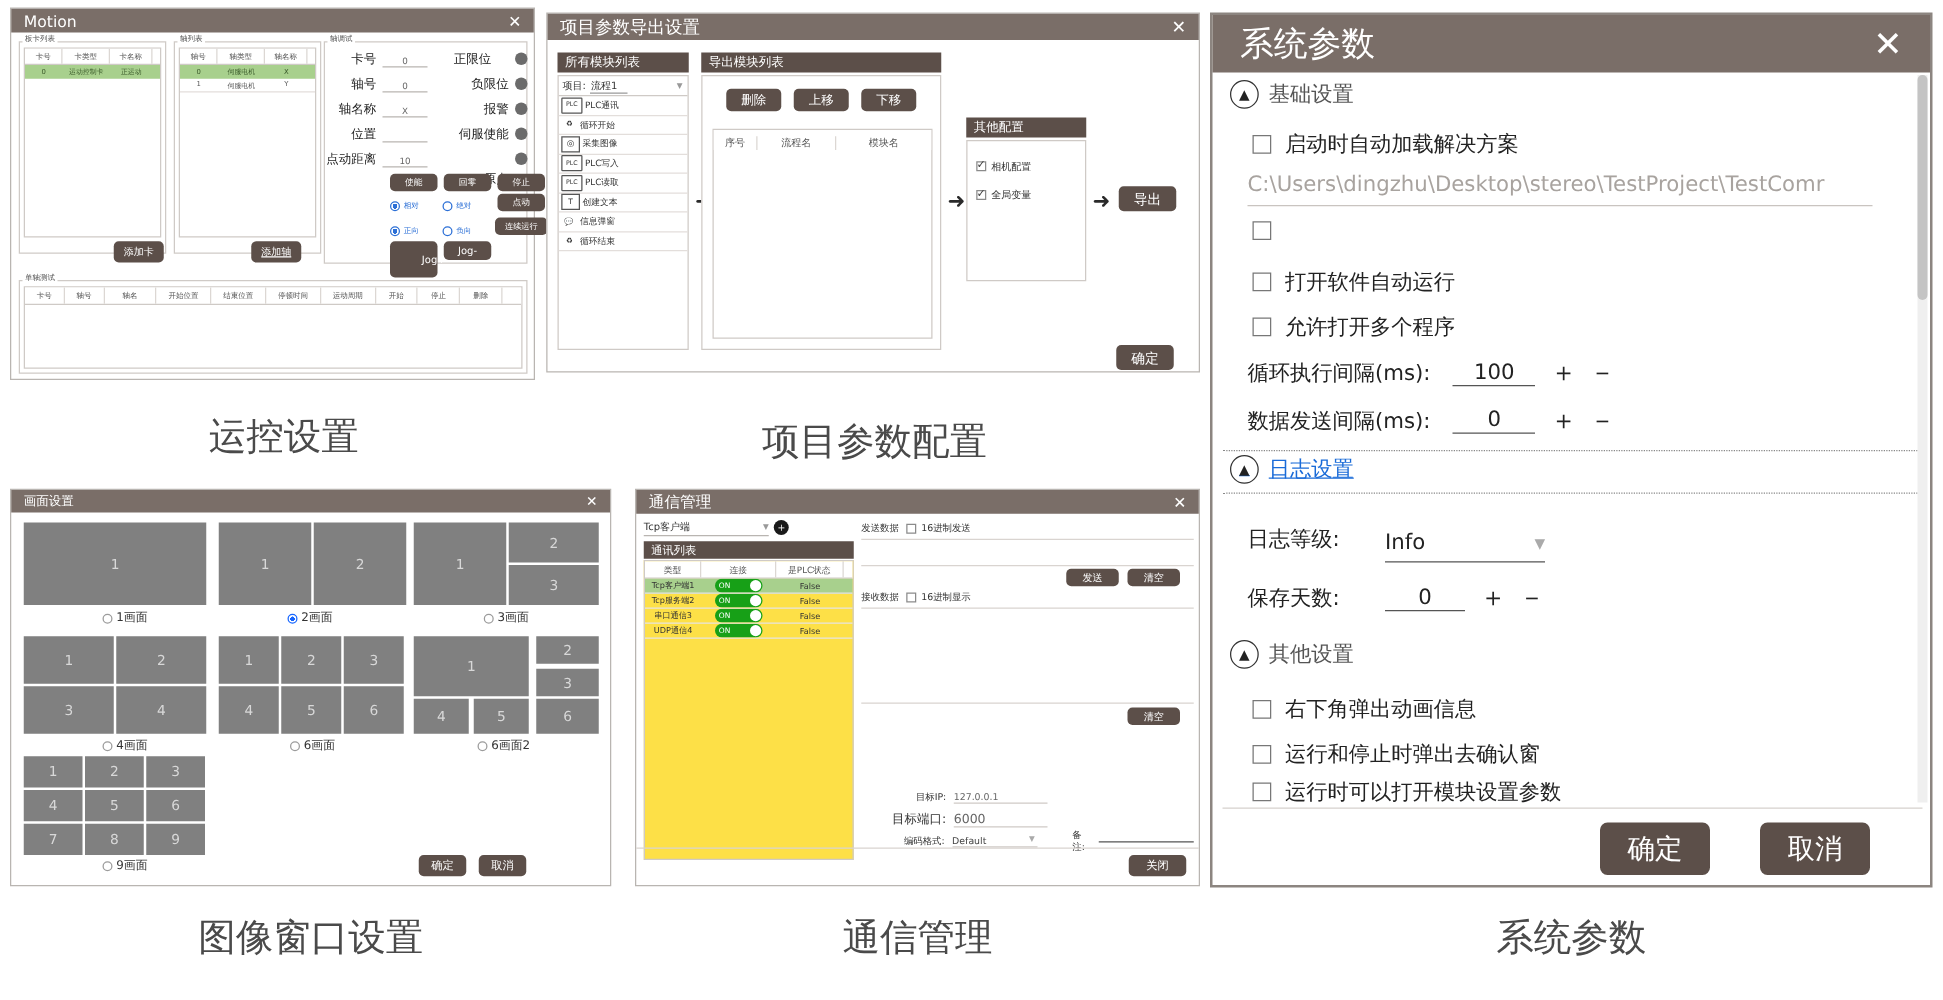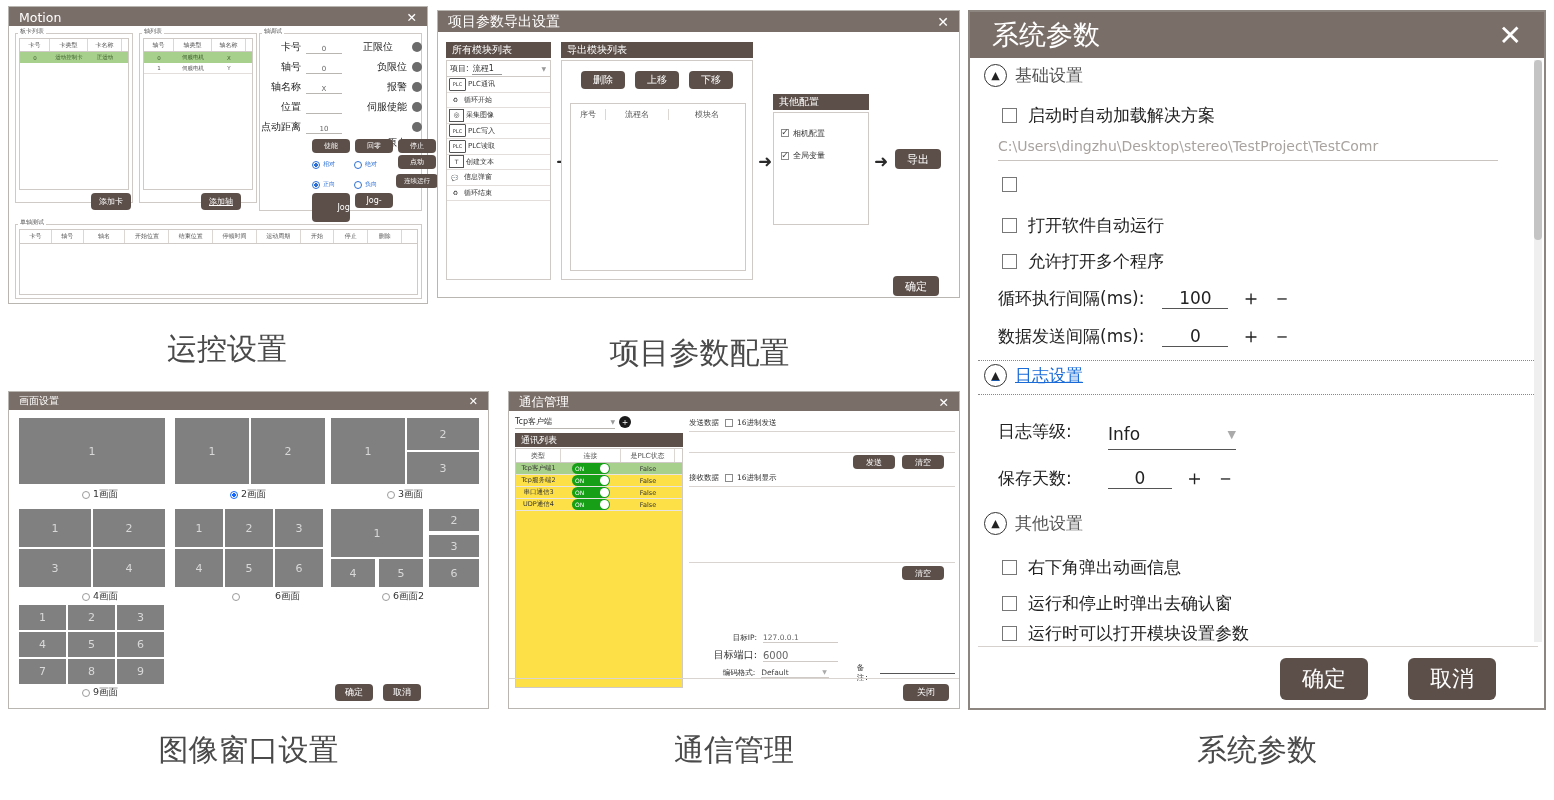--- a/index.html
+++ b/index.html
@@ -335,21 +335,21 @@
     <div class="cell" style="left:420px;top:117px;width:50px;height:22px;">2</div>
     <div class="cell" style="left:420px;top:143px;width:50px;height:22px;">3</div>
     <div class="cell" style="left:322px;top:167px;width:44px;height:28px;">4</div>
     <div class="cell" style="left:370px;top:167px;width:44px;height:28px;">5</div>
     <div class="cell" style="left:420px;top:167px;width:50px;height:28px;">6</div>
   </div>
   <div class="lay-label" style="left:73px;top:198px;">
     <i></i>
       <span>4画面</span>
   </div>
-  <div class="lay-label" style="left:223px;top:198px;gap:32px;">
+  <div class="lay-label" style="left:223px;top:198px;">
     <i></i>
       <span>6画面</span>
   </div>
   <div class="lay-label" style="left:373px;top:198px;">
     <i></i>
       <span>6画面2</span>
   </div>
 
   <div>
     <div class="cell" style="left:10px;top:213px;width:47px;height:25px;">1</div>
@@ -468,21 +468,21 @@
   <div style="position:absolute;left:196px;top:256px;width:250px;font-size:10px;color:#333;display:flex;align-items:flex-end;">
     <span style="width:52px;text-align:right;">目标端口:</span>
     <span style="margin-left:6px;width:75px;border-bottom:1px solid #cfcac6;color:#666;">6000</span>
   </div>
   <div style="position:absolute;left:196px;top:271px;width:250px;font-size:7.5px;color:#333;display:flex;align-items:center;">
     <span style="width:52px;text-align:right;">编码格式:</span>
     <span style="margin-left:6px;width:70px;border-bottom:1px solid #cfcac6;color:#444;position:relative;">
       <span>Default</span>
       <span style="position:absolute;right:2px;color:#aaa;font-size:6px;">▼</span>
     </span>
-    <span style="margin-left:28px;font-family:Liberation Mono, monospace;">备注:</span>
+    <span style="margin-left:28px;">备注:</span>
     <span style="margin-left:4px;width:78px;border-bottom:1px solid #555;"></span>
   </div>
 
   <div style="position:absolute;left:0;top:286px;width:100%;border-top:1px solid #d9d4d0;"></div>
   <div class="btn" style="position:absolute;left:394px;top:292px;width:46px;height:17px;font-size:9px;">关闭</div>
 </div>
 <div class="caption" style="left:508px;top:730px;width:452px;font-size:30px;">通信管理</div>
 
 <div class="panel" id="sysparam">
   <div class="titlebar">
@@ -493,21 +493,21 @@
   <div class="sec-hdr" style="position:absolute;left:14px;top:52px;">
     <span class="chev">▲</span>
     <span>基础设置</span>
   </div>
 
   <div class="sp-chk" style="position:absolute;left:32px;top:92px;">
     <i></i>
     <span>启动时自动加载解决方案</span>
   </div>
 
-  <div style="position:absolute;left:28px;top:126px;width:500px;border-bottom:1.5px solid #c9c4c0;font-size:14px;color:#a8a39f;padding-bottom:6px;white-space:nowrap;overflow:hidden;">C:\Users\dingzhu\Desktop\stereo\TestProject\TestComr</div>
+  <div style="position:absolute;left:28px;top:126px;width:500px;border-bottom:1.5px solid #c9c4c0;font-size:17px;color:#a8a39f;padding-bottom:6px;white-space:nowrap;overflow:hidden;">C:\Users\dingzhu\Desktop\stereo\TestProject\TestComr</div>
 
   <div class="sp-chk" style="position:absolute;left:32px;top:165px;">
     <i></i>
   </div>
   <div class="sp-chk" style="position:absolute;left:32px;top:202px;">
     <i></i>
     <span>打开软件自动运行</span>
   </div>
   <div class="sp-chk" style="position:absolute;left:32px;top:238px;">
     <i></i>

